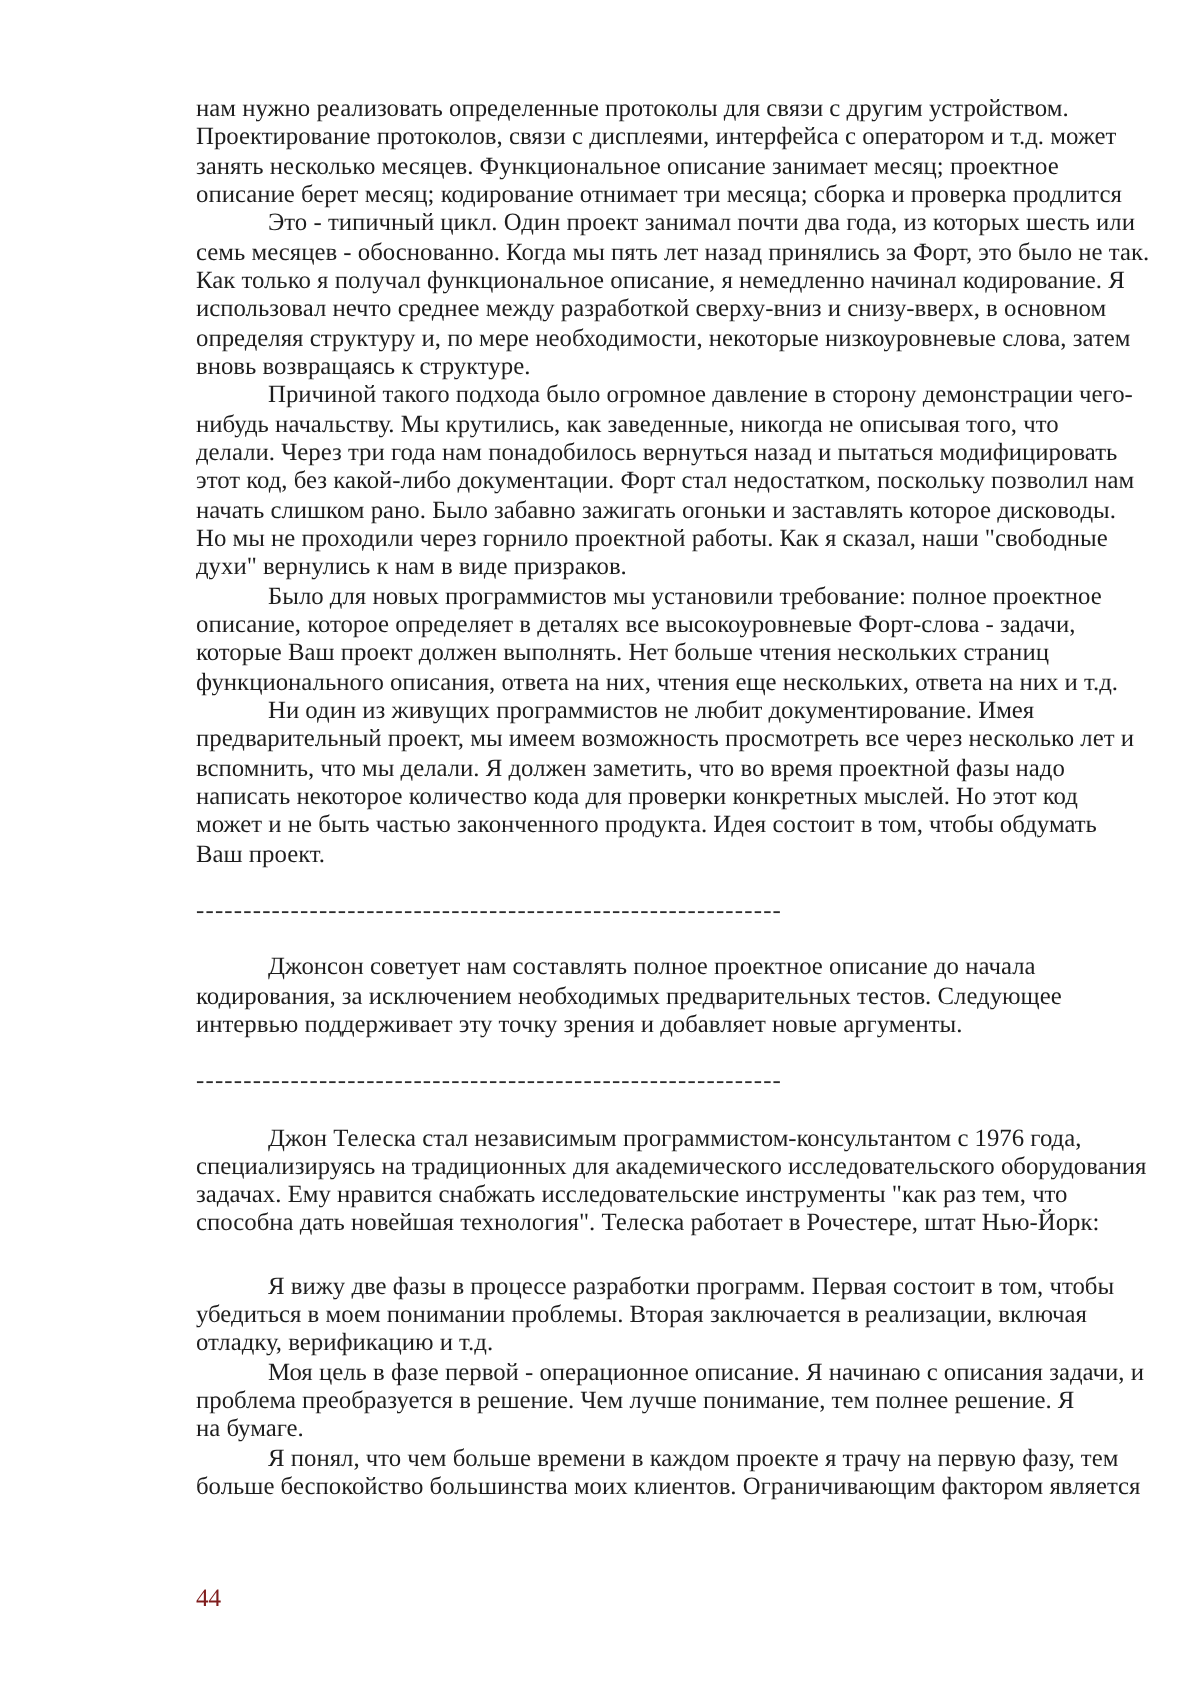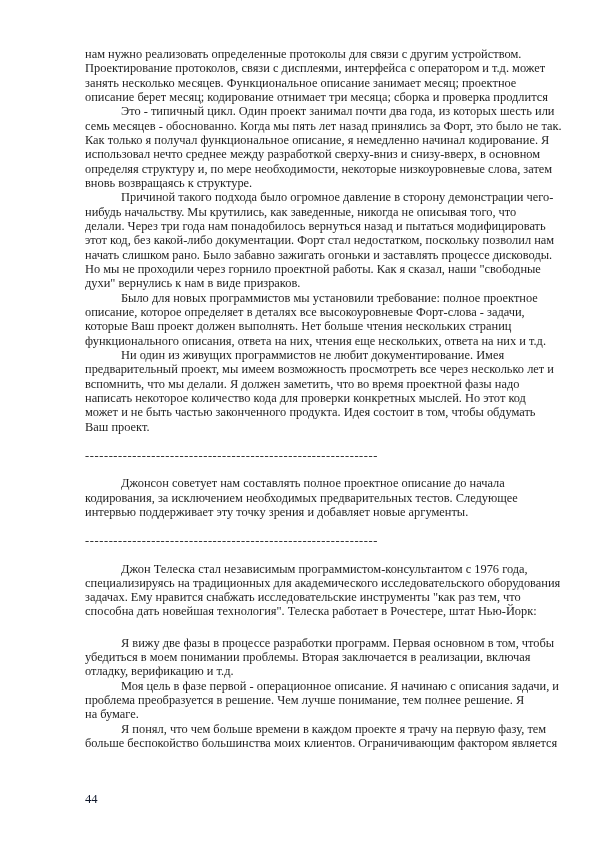--- a/index.html
+++ b/index.html
@@ -10,21 +10,21 @@
   body {
     width: 600px;
     height: 849px;
     position: relative;
     overflow: hidden;
     font-family: "Liberation Serif", "DejaVu Serif", serif;
     color: #1e1e1e;
   }
   .page {
     position: absolute;
-    left: 0; top: 0;
+    left: 13px; top: 0;
     width: 500px; height: 849px;
     background: #ffffff;
   }
   .text-block {
     position: absolute;
     left: 85px;
     top: 47px;
     width: 462px;
     font-size: 12.4px;
     line-height: 14.33px;
@@ -40,21 +40,21 @@
     color: #2a2a2a;
     font-size: 12.4px;
     line-height: 14.33px;
     letter-spacing: 0.6px;
   }
   .page-number {
     position: absolute;
     left: 85px;
     top: 792px;
     font-size: 12.6px;
-    color: #0f172a;
+    color: #7f1d1d;
   }
 </style>
 </head>
 <body>
 
 <div class="page">
   <div class="text-block">
       <div class="para">
         <div class="line">нам нужно реализовать определенные протоколы для связи с другим устройством.</div>
         <div class="line">Проектирование протоколов, связи с дисплеями, интерфейса с оператором и т.д. может</div>
@@ -67,21 +67,21 @@
         <div class="line">Как только я получал функциональное описание, я немедленно начинал кодирование. Я</div>
         <div class="line">использовал нечто среднее между разработкой сверху-вниз и снизу-вверх, в основном</div>
         <div class="line">определяя структуру и, по мере необходимости, некоторые низкоуровневые слова, затем</div>
         <div class="line">вновь возвращаясь к структуре.</div>
       </div>
       <div class="para indent">
         <div class="line">Причиной такого подхода было огромное давление в сторону демонстрации чего-</div>
         <div class="line">нибудь начальству. Мы крутились, как заведенные, никогда не описывая того, что</div>
         <div class="line">делали. Через три года нам понадобилось вернуться назад и пытаться модифицировать</div>
         <div class="line">этот код, без какой-либо документации. Форт стал недостатком, поскольку позволил нам</div>
-        <div class="line">начать слишком рано. Было забавно зажигать огоньки и заставлять процессе дисководы.</div>
+        <div class="line">начать слишком рано. Было забавно зажигать огоньки и заставлять которое дисководы.</div>
         <div class="line">Но мы не проходили через горнило проектной работы. Как я сказал, наши "свободные</div>
         <div class="line">духи" вернулись к нам в виде призраков.</div>
       </div>
       <div class="para indent">
         <div class="line">Было для новых программистов мы установили требование: полное проектное</div>
         <div class="line">описание, которое определяет в деталях все высокоуровневые Форт-слова - задачи,</div>
         <div class="line">которые Ваш проект должен выполнять. Нет больше чтения нескольких страниц</div>
         <div class="line">функционального описания, ответа на них, чтения еще нескольких, ответа на них и т.д.</div>
       </div>
       <div class="para indent">
@@ -99,21 +99,21 @@
         <div class="line">интервью поддерживает эту точку зрения и добавляет новые аргументы.</div>
       </div>
       <div class="sep">--------------------------------------------------------------</div>
       <div class="para indent">
         <div class="line">Джон Телеска стал независимым программистом-консультантом с 1976 года,</div>
         <div class="line">специализируясь на традиционных для академического исследовательского оборудования</div>
         <div class="line">задачах. Ему нравится снабжать исследовательские инструменты "как раз тем, что</div>
         <div class="line">способна дать новейшая технология". Телеска работает в Рочестере, штат Нью-Йорк:</div>
       </div>
       <div class="para indent gap">
-        <div class="line">Я вижу две фазы в процессе разработки программ. Первая основном в том, чтобы</div>
+        <div class="line">Я вижу две фазы в процессе разработки программ. Первая состоит в том, чтобы</div>
         <div class="line">убедиться в моем понимании проблемы. Вторая заключается в реализации, включая</div>
         <div class="line">отладку, верификацию и т.д.</div>
       </div>
       <div class="para indent">
         <div class="line">Моя цель в фазе первой - операционное описание. Я начинаю с описания задачи, и</div>
         <div class="line">проблема преобразуется в решение. Чем лучше понимание, тем полнее решение. Я</div>
         <div class="line">на бумаге.</div>
       </div>
       <div class="para indent">
         <div class="line">Я понял, что чем больше времени в каждом проекте я трачу на первую фазу, тем</div>

